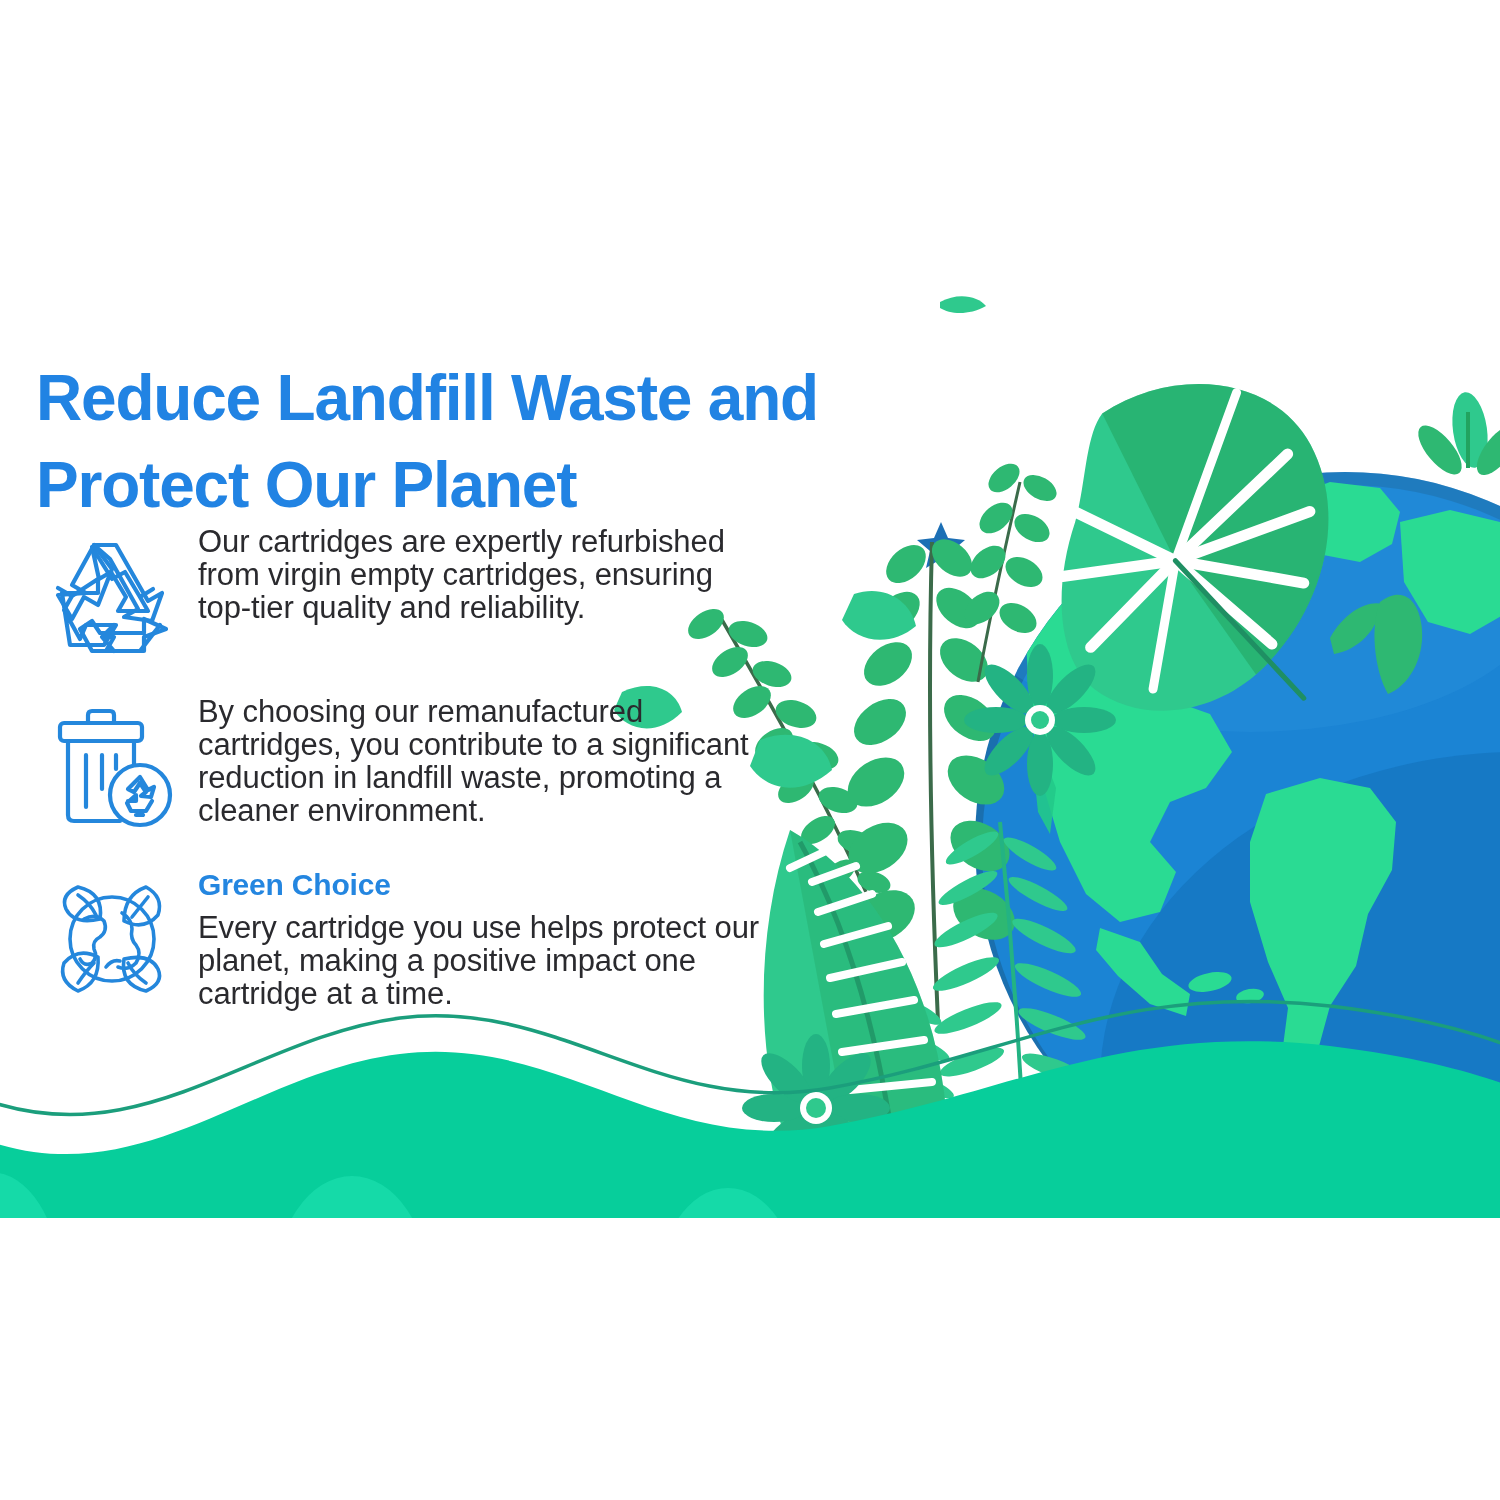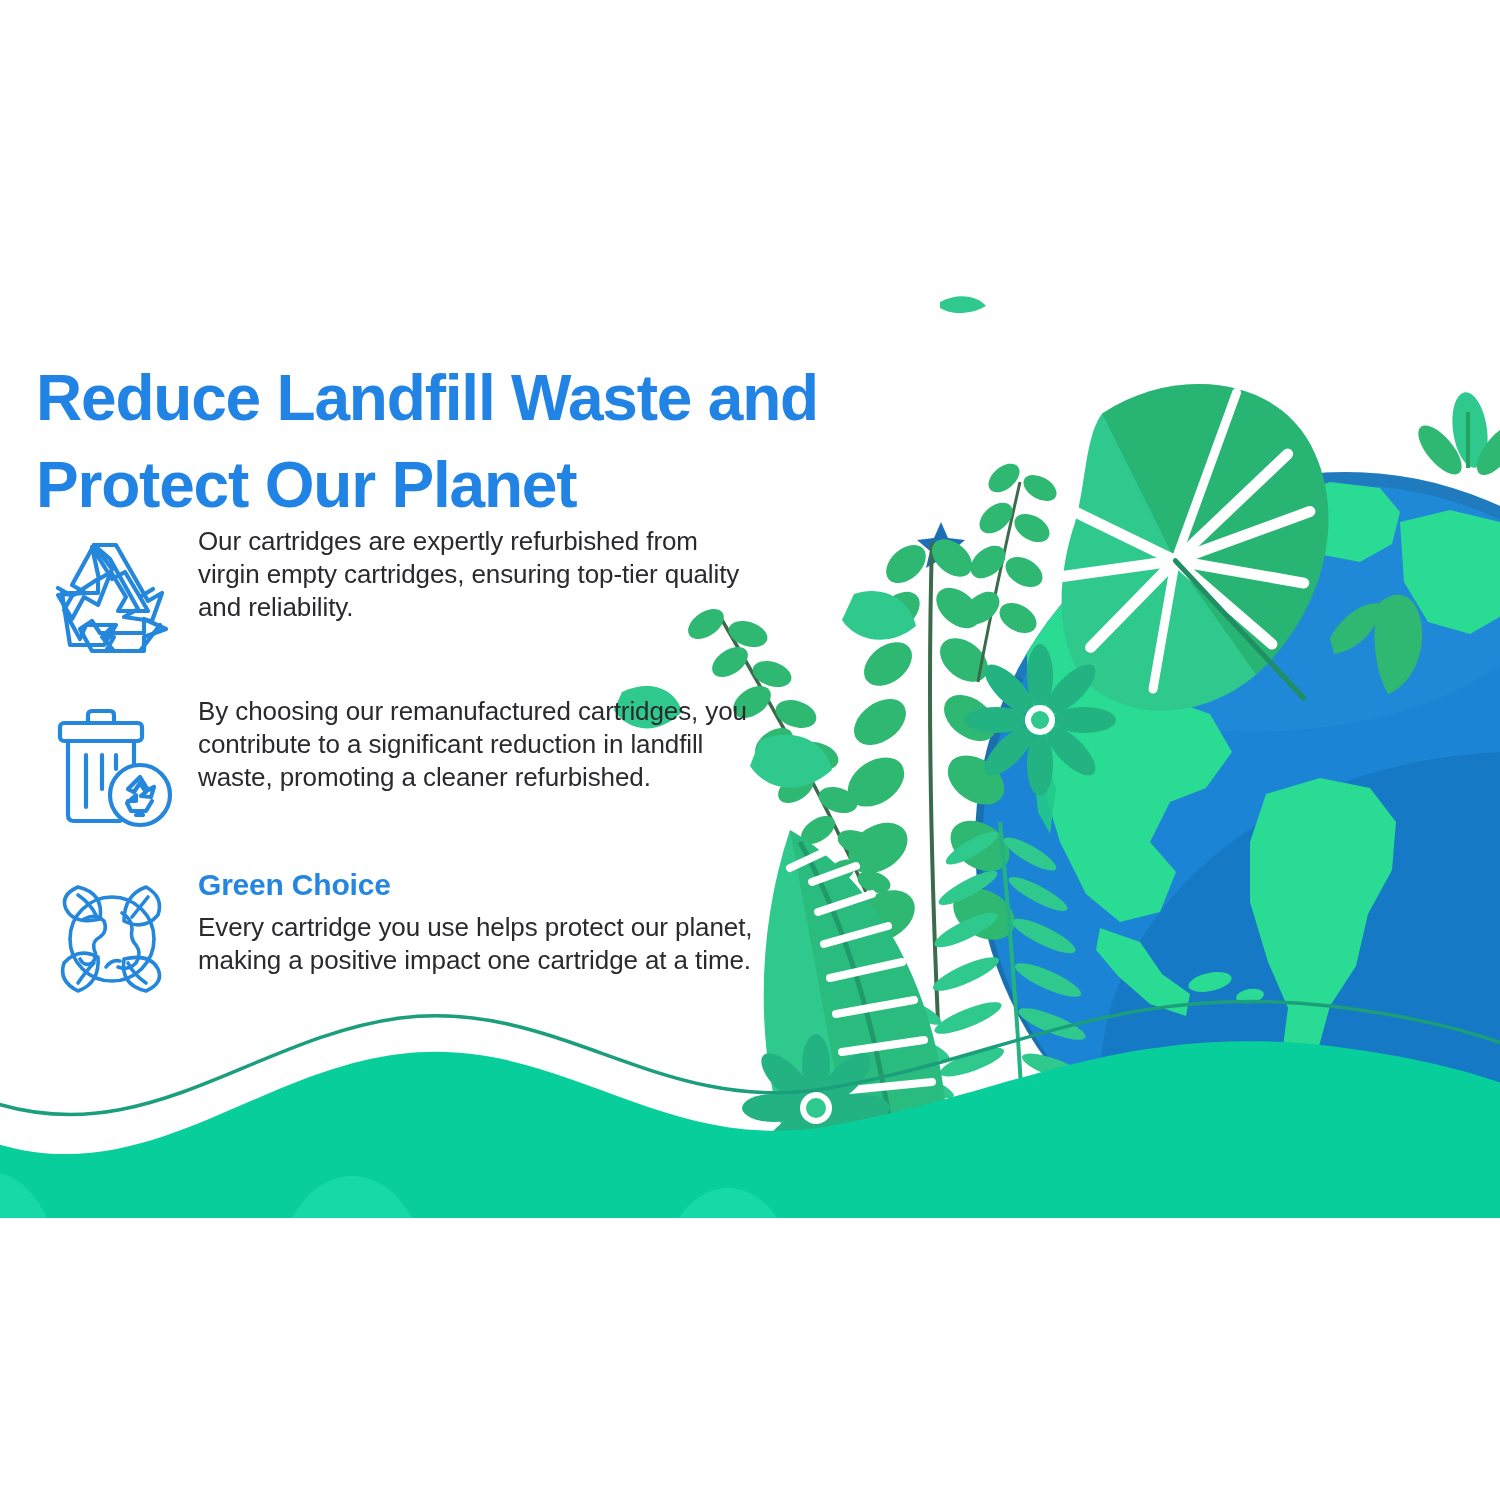--- a/index.html
+++ b/index.html
@@ -93,21 +93,21 @@
   .feature-title {
     color: #2486E0;
     font-size: 30px;
     font-weight: 700;
     line-height: 36px;
     margin: 0 0 8px 0;
     letter-spacing: -0.2px;
   }
   .feature-body {
     color: #2A2A2E;
-    font-size: 26px;
+    font-size: 31px;
     line-height: 33px;
     margin: 0;
     letter-spacing: -0.1px;
   }
 </style>
 </head>
 <body>
 
 <div class="banner">
 
@@ -407,21 +407,21 @@
               <path d="M68 52 L68 66"></path>
 
               <circle cx="92" cy="92" r="30"></circle>
 
               <path d="M92 74 L100 87 L106 84 L103 94 L93 93 L98 89 L92 80 L86 89 L80 86 Z"></path>
               <path d="M80 98 L88 98 L88 92 L79 100 L83 108 L92 108"></path>
               <path d="M104 98 L98 108 L91 108 L95 112 L88 112"></path>
             </g>
           </svg>
         </span>
-        <p class="feature-body">By choosing our remanufactured cartridges, you contribute to a significant reduction in landfill waste, promoting a cleaner refurbished.</p>
+        <p class="feature-body">By choosing our remanufactured cartridges, you contribute to a significant reduction in landfill waste, promoting a cleaner environment.</p>
       </div>
 
       <div class="feature">
         <span class="feature-icon">
           <svg viewBox="0 0 128 128" xmlns="http://www.w3.org/2000/svg">
             <g fill="none" stroke="#2487DC" stroke-width="3.6" stroke-linejoin="round" stroke-linecap="round">
 
               <circle cx="64" cy="64" r="42"></circle>
 
               <path d="M36 44 Q48 38 56 46 Q60 56 52 62 Q44 66 46 74 Q50 82 44 88 Q36 92 32 84"></path>

